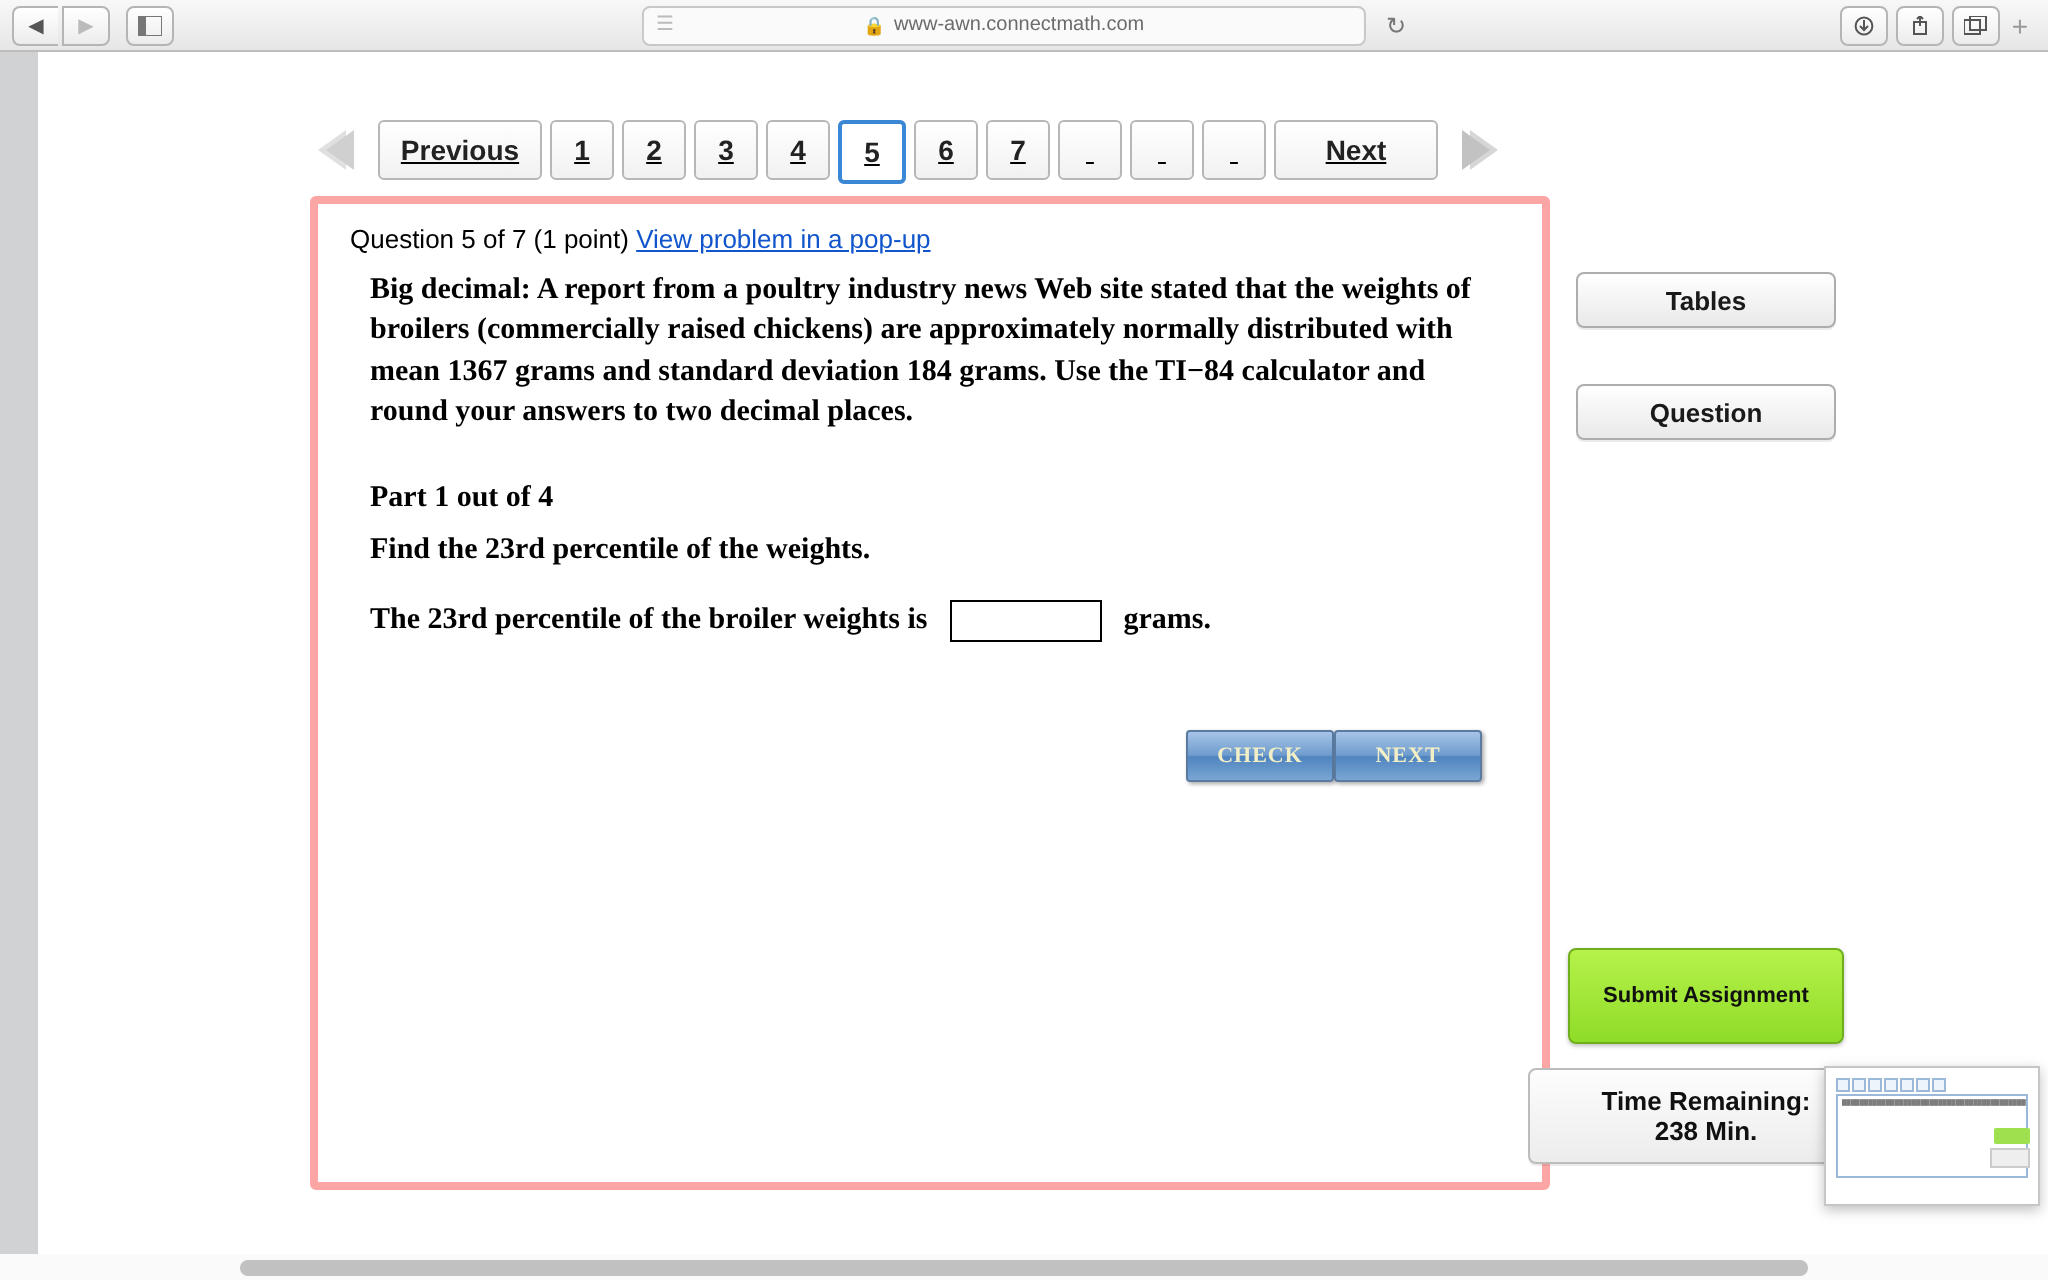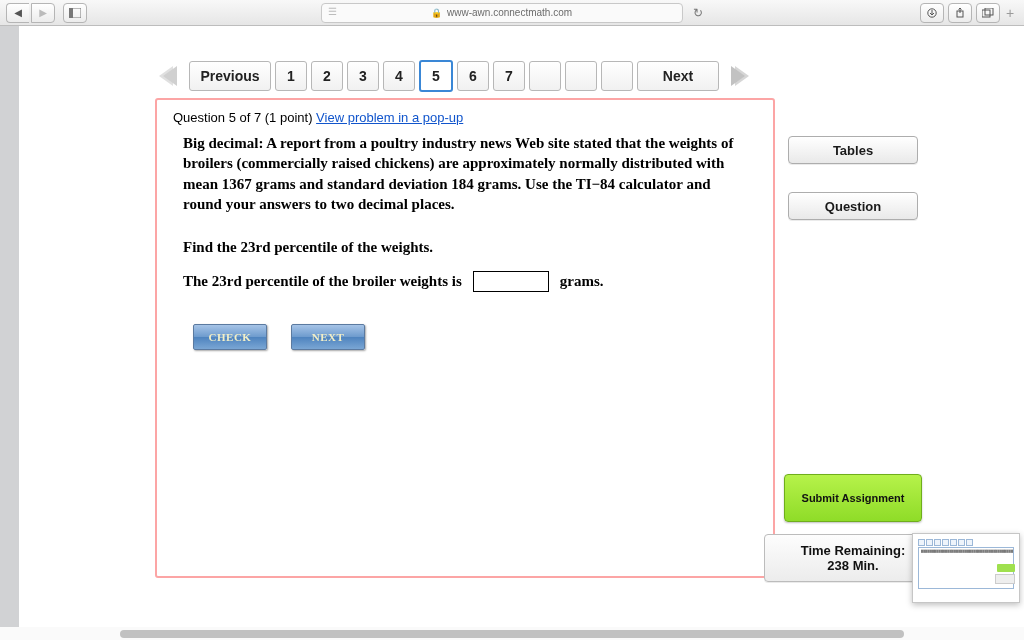--- a/index.html
+++ b/index.html
@@ -69,21 +69,21 @@
   }
 
   
   .main {
     position:absolute;
     left:155px; top:34px;
     width:620px;
   }
 
   .pager {
-    display:flex; align-items:center; gap:4px;
+    display:flex; align-items:flex-start; gap:4px;text-decoration:underline;
   }
   .arrow-box {
     width:30px; height:30px;
     display:flex; align-items:center; justify-content:center;
   }
   .arrow-tri {
     width:0;height:0;
     border-top:10px solid transparent;
     border-bottom:10px solid transparent;
   }
@@ -100,21 +100,21 @@
   .pg-prev, .pg-next { width:80px; }
   .pg-num  { width:30px; }
   .pg-num.blank { color:transparent; }
   .pg-num.active {
     border:2px solid #3a87d6;
     background:#fff;
   }
 
   .question-card{
     margin-top:6px;
-    border:2px solid #fca5a5;
+    border:4px solid #fca5a5;
     border-radius:3px;
     padding:10px 16px 200px 16px;
     min-height:480px;
     box-sizing:border-box;
   }
   .q-header{
     font-size:13px; color:#000;
   }
   .q-header a { color:#1155cc; text-decoration:underline; }
 
@@ -130,24 +130,23 @@
     margin-top:14px; font-weight:bold;
     display:flex; align-items:center; gap:11px;
   }
   .answer-input{
     width:70px; height:17px;
     border:1px solid #000; background:#fff;
     font-size:13px;
   }
 
   .action-row{
-    margin-top:32px;
-    display:flex; justify-content:flex-start;
+    margin-top:44px;
+    display:flex; justify-content:flex-end;
     padding:0 10px;
-    gap:24px;
   }
   .glossy-btn{
     width:72px; height:24px;
     border:1px solid #5b7aa0;
     border-radius:2px;
     background:linear-gradient(#a6c4e7 0%, #6f9cce 48%, #4f84bf 52%, #7aa6d4 100%);
     color:#f2efc7;
     font-size:11px; font-weight:bold;
     letter-spacing:0.5px;
     box-shadow:1px 1px 2px rgba(0,0,0,.35);
@@ -311,20 +310,21 @@
     <div class="question-card">
       <div class="q-header">
         <span>Question 5 of 7 (1 point) </span><a href="#">View problem in a pop-up</a>
       </div>
 
       <div class="q-body">
         <p class="bold">
           <span>Big decimal:</span><span> A report from a poultry industry news Web site stated that the weights of broilers (commercially raised chickens) are approximately normally distributed with mean 1367 grams and standard deviation 184 grams. Use the TI−84 calculator and round your answers to two decimal places.</span>
         </p>
         <br>
+        <p class="bold">Part 1 out of 4</p>
         <p class="bold">Find the 23rd percentile of the weights.</p>
 
         <div class="answer-line">
           <span>The 23rd percentile of the broiler weights is</span>
           <input class="answer-input" type="text" style="">
           <span>grams.</span>
         </div>
 
         <div class="action-row">
           <div class="glossy-btn">CHECK</div>

